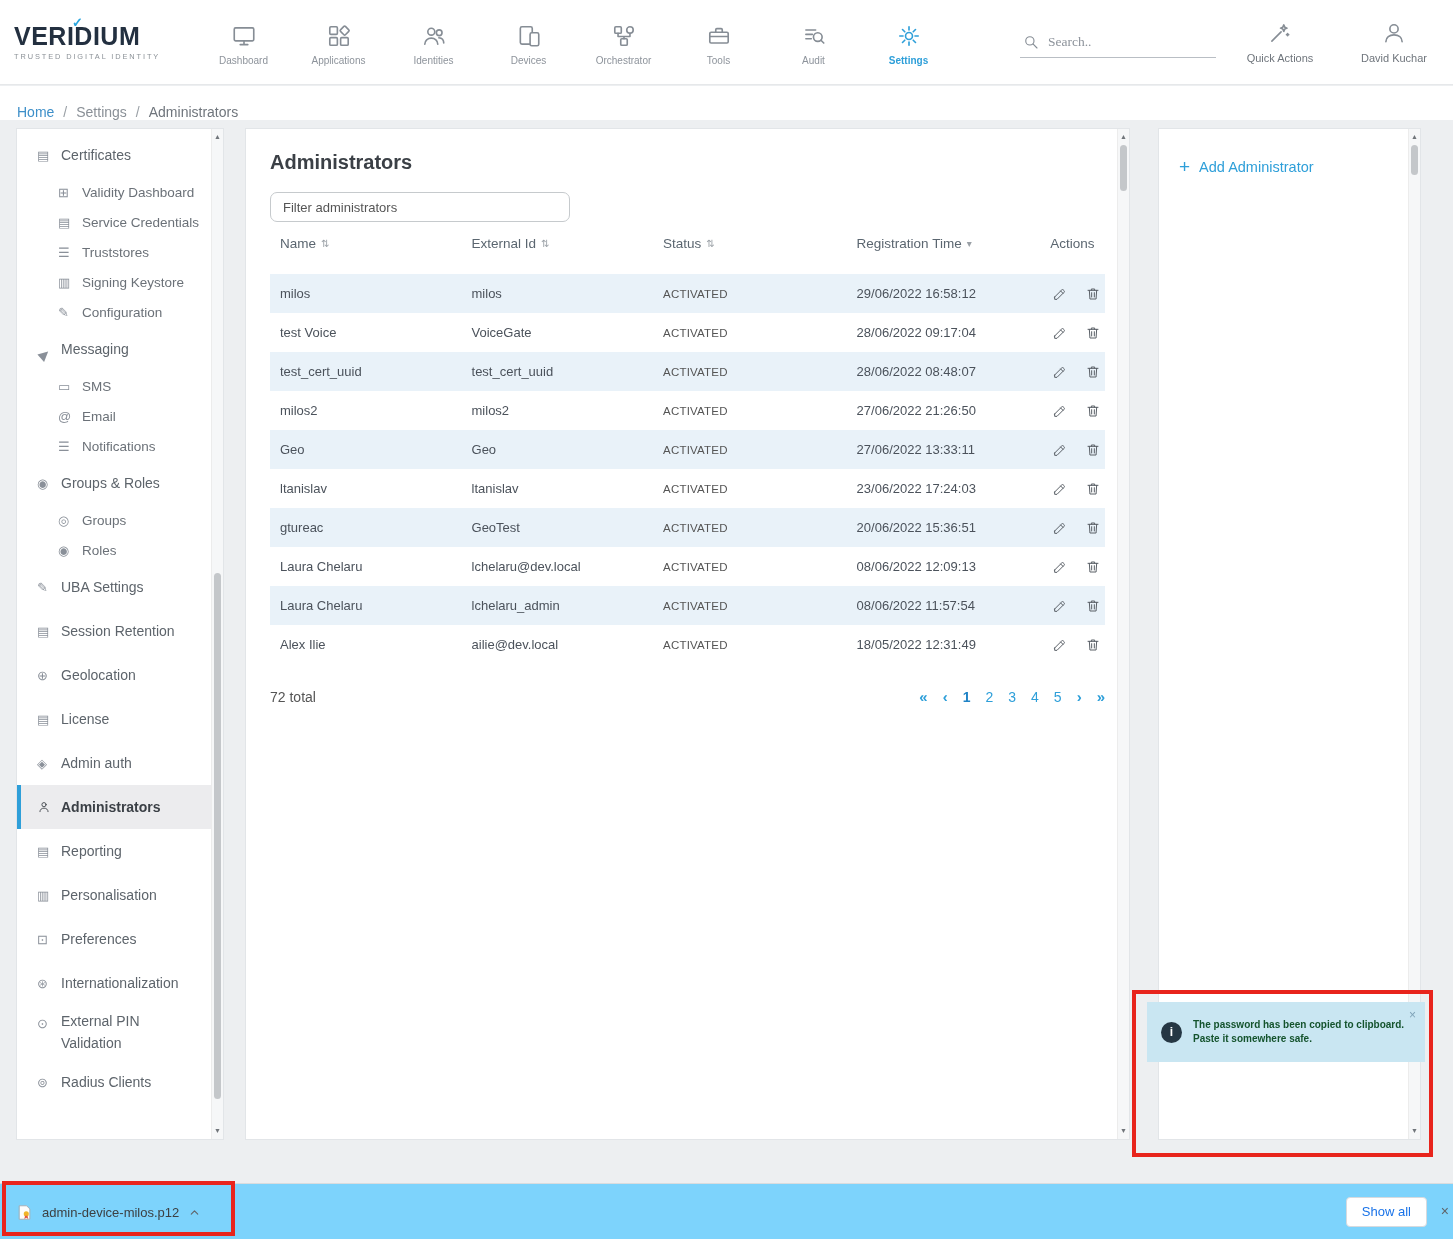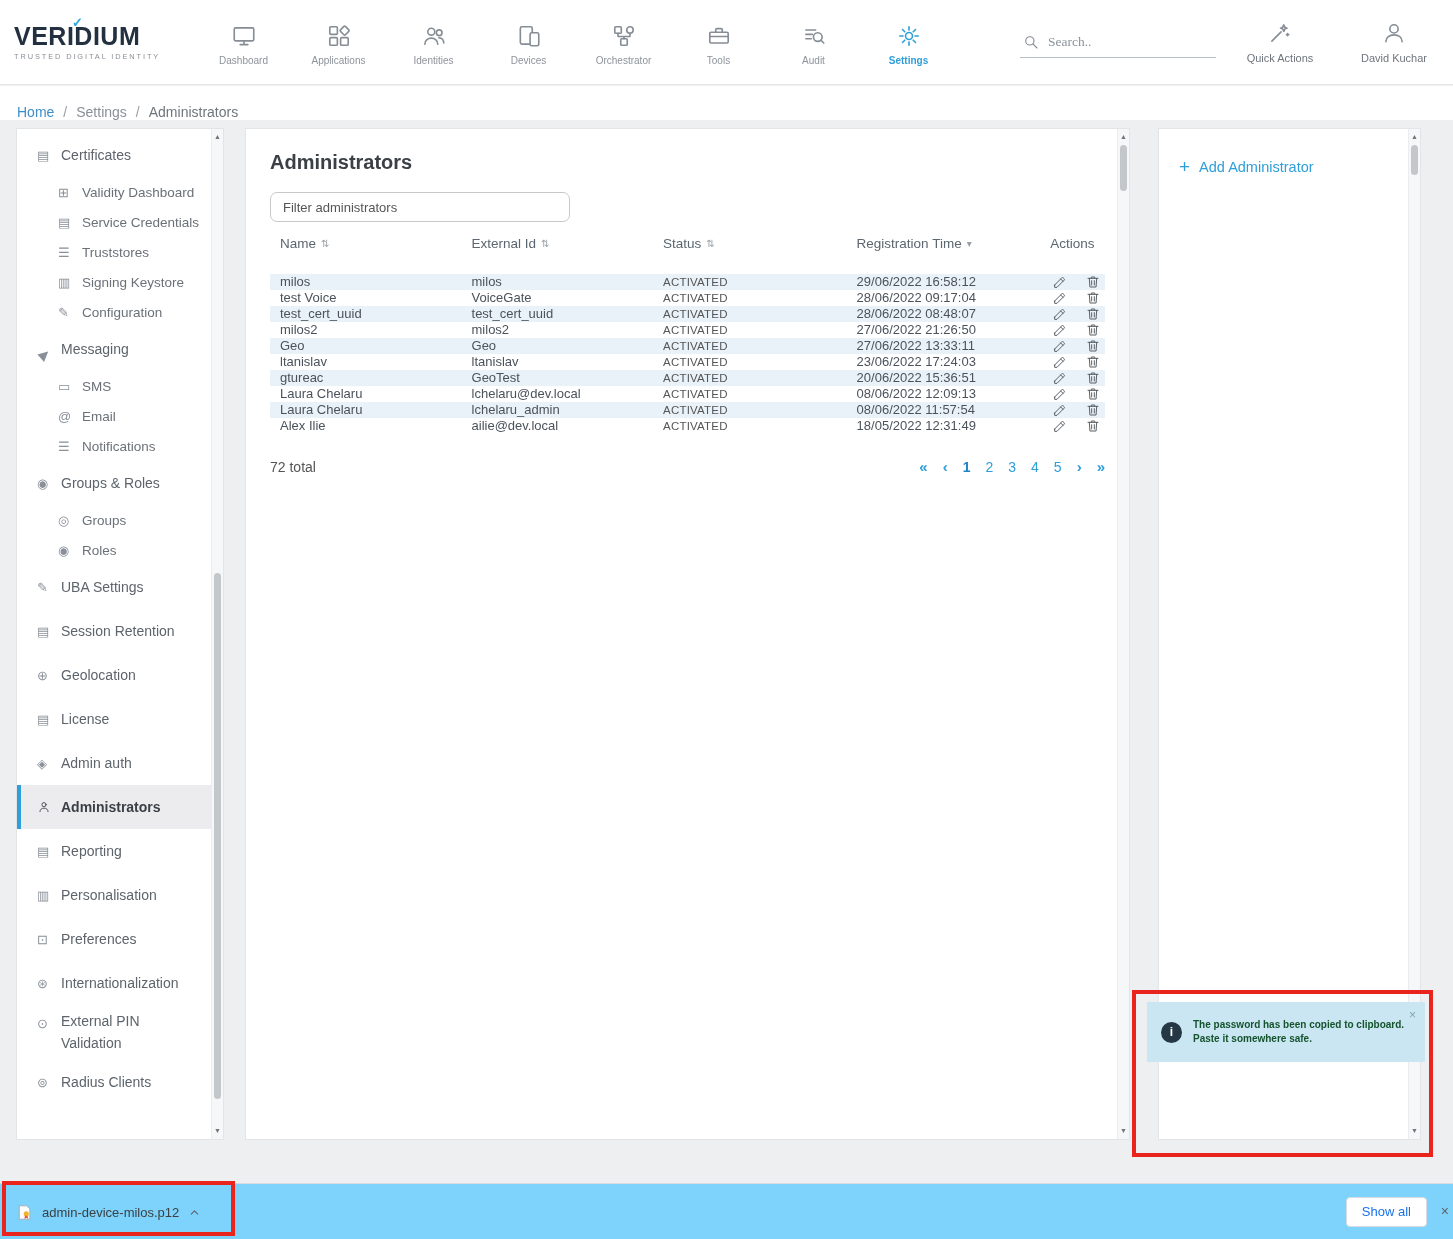--- a/index.html
+++ b/index.html
@@ -56,21 +56,21 @@
 
   
   .page-title{font-size:20px;font-weight:bold;color:#3b4046}
   .filter-input{margin-top:18px;width:300px;height:30px;border:1px solid #c6cacd;border-radius:7px;padding:0 12px;font-size:13px;color:#444;font-family:inherit;outline:none;background:#fff}
   .filter-input::placeholder{color:#555}
   .table{margin-top:14px}
   .thead{display:flex;height:38px;align-items:flex-start;color:#5b6670;font-size:13.5px}
   .th{display:flex;align-items:center;gap:5px;padding-left:10px;cursor:pointer}
   .sorticon{font-size:10px;color:#9aa0a6}
   .c-name{width:192px}.c-ext{width:192px}.c-status{width:194px}.c-time{width:194px}.c-actions{width:65px}
-  .trow{display:flex;height:16px;font-size:13px;color:#4b525b;cursor:pointer}
+  .trow{display:flex;height:39px;align-items:center;font-size:13px;color:#4b525b;cursor:pointer}
   .tbody > div:nth-of-type(odd){background:#e9f2f9}
   .cell{padding-left:10px;overflow:hidden;white-space:nowrap}
   .status-text{font-size:11.5px;letter-spacing:.2px;color:#555}
   .rowactions{display:flex;gap:17px;padding-left:12px}
   .actbtn{cursor:pointer;line-height:0}
   .actbtn svg{width:16px;height:16px;stroke:#5a6067;stroke-width:1.5}
   .tfoot{display:flex;justify-content:space-between;align-items:center;margin-top:24px}
   .total{font-size:14px;color:#555}
   .pagination{display:flex;align-items:center;gap:15px;color:#2e9fd9;font-size:14px}
   .pg{cursor:pointer}

